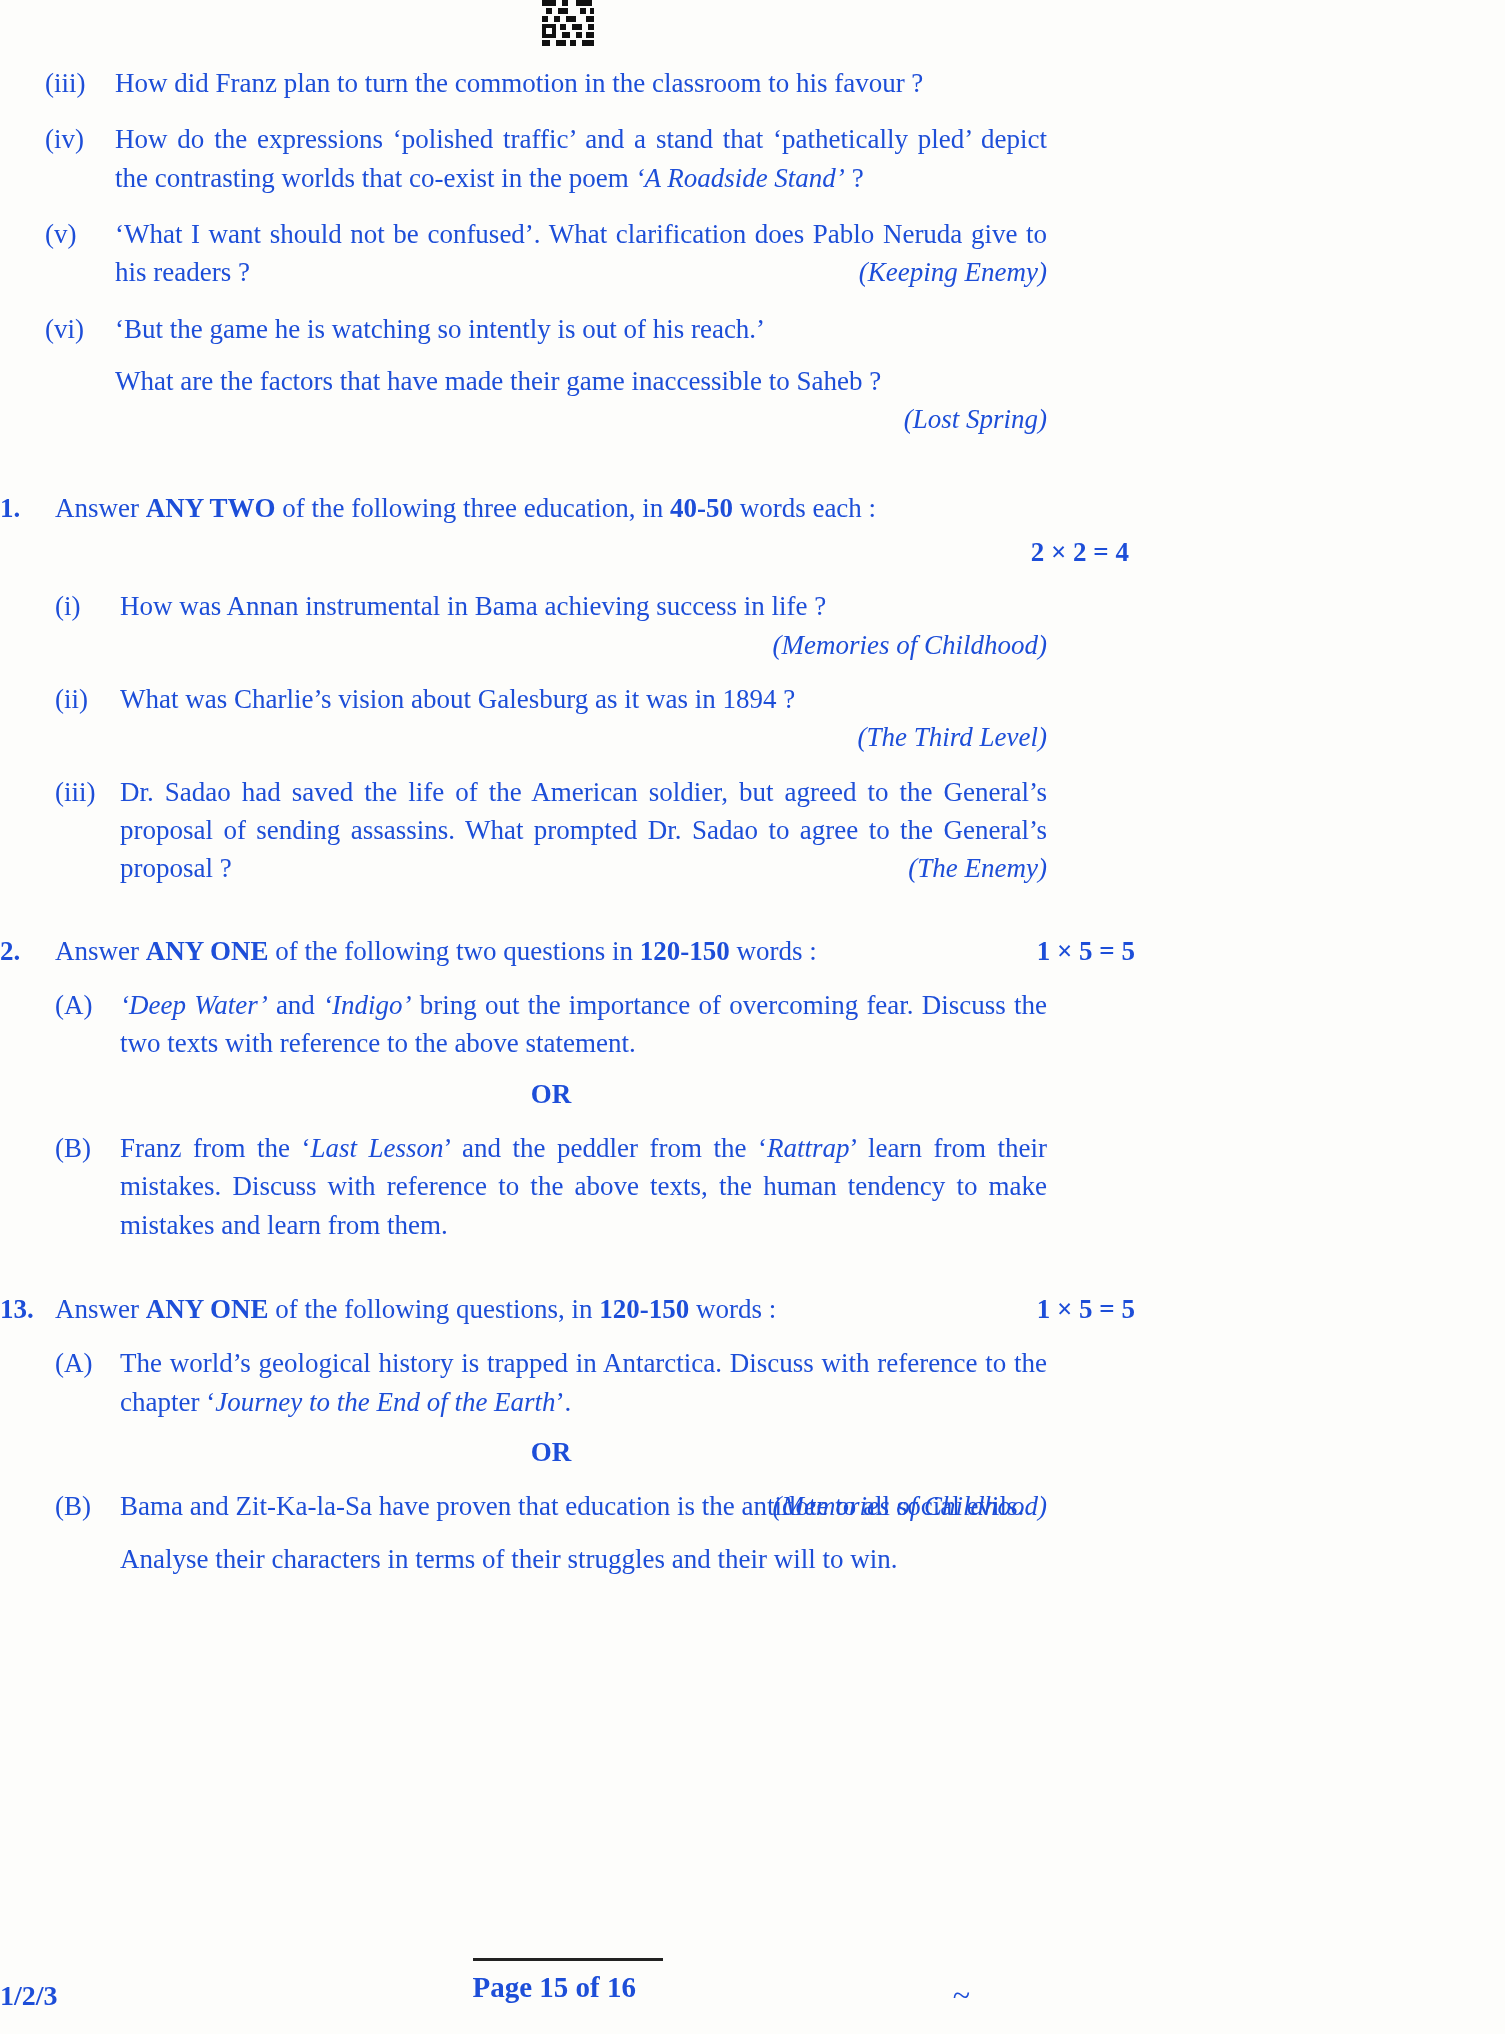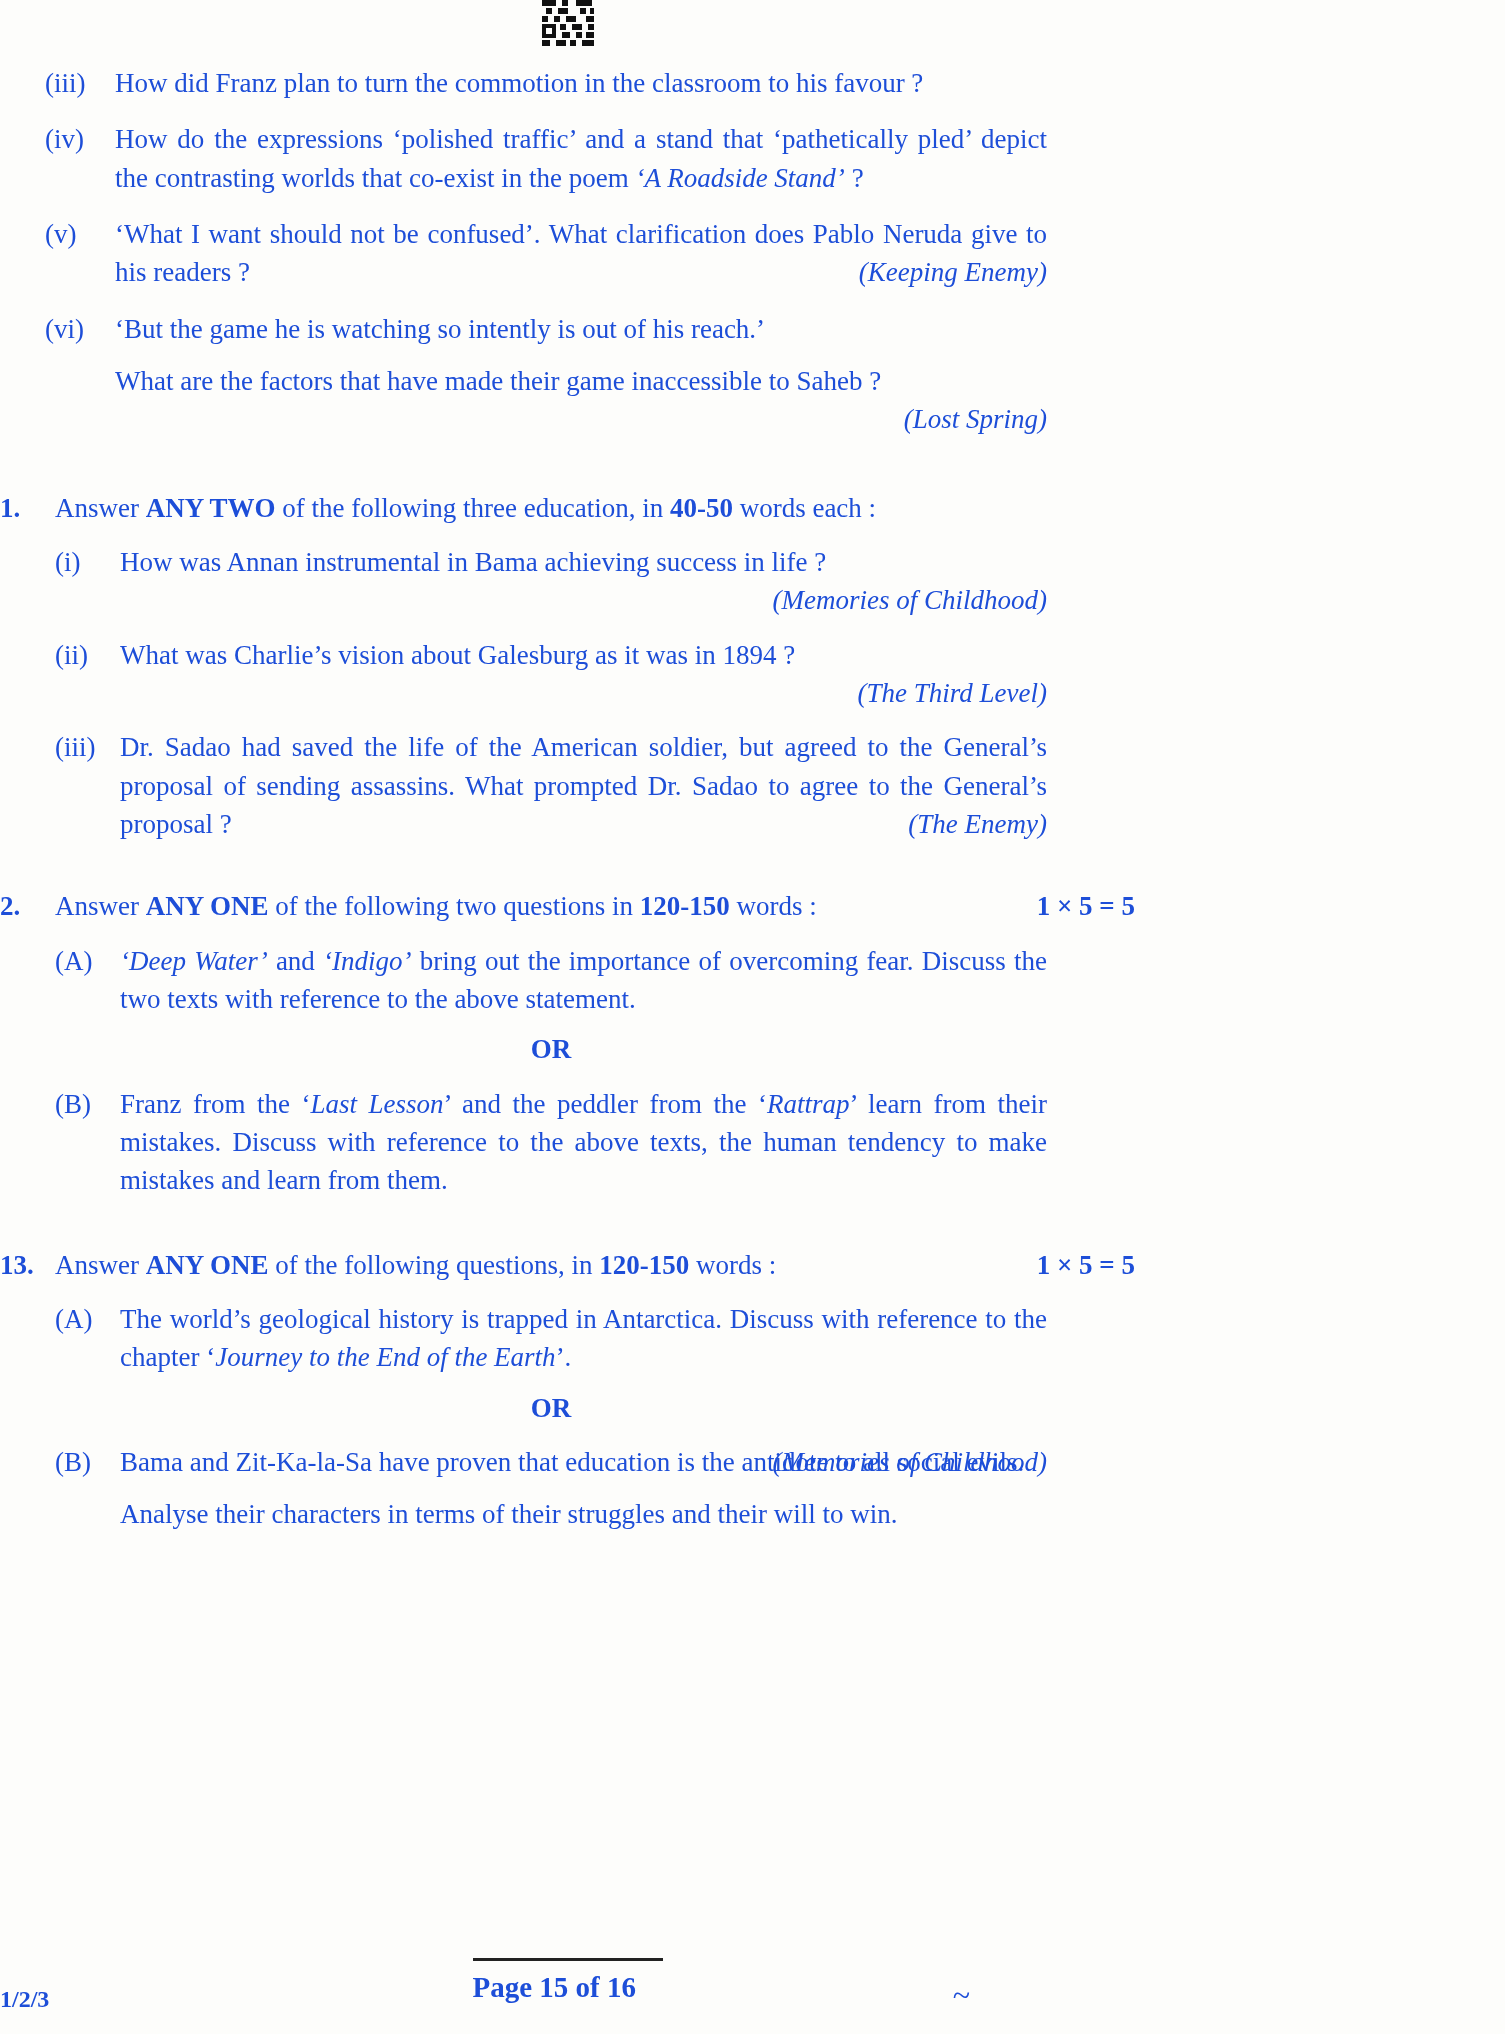--- a/index.html
+++ b/index.html
@@ -41,21 +41,21 @@
   .or { text-align:center; font-weight:700; margin:12px 88px 2px 0; }
   .p2 { margin-top:14px;font-family:Liberation Serif, serif; }
 
   .q11 { margin-top:50px; }
   .q12 { margin-top:44px; }
   .q13 { margin-top:46px; }
   .q12 .qbody > .qheader-flex, .q13 .qbody > .qheader-flex { margin-bottom:0; }
 
   
   .footer { position:absolute; bottom:14px; left:0; width:1135px; height:70px; }
-  .f-code { position:absolute; left:0; bottom:4px; font-weight:700; font-size:24px; }
+  .f-code { position:absolute; left:0; bottom:4px; font-weight:700; font-size:28px; }
   .f-center { position:absolute; left:50%; transform:translateX(-50%); bottom:12px; }
   .pg-rule { width:190px; border-top:3px solid #222; margin:0 auto 6px auto; }
   .f-page { font-weight:700; font-size:29px; }
   .f-tilde { position:absolute; right:165px; bottom:2px; font-size:32px; }
 </style>
 </head>
 <body>
 
 <div class="sheet">
   <div class="content">
@@ -125,20 +125,21 @@
           <div class="attr-line">(Lost Spring)</div>
         </div>
       </div>
 
     </div>
 
     <div class="q q11">
       <span class="qnum">1.</span>
       <div class="qbody">
         <div class="para"><span><span>Answer </span><span class="b">ANY TWO</span><span> of the following three education, in </span><span class="b">40-50</span><span> words each :</span></span></div>
+        <div class="marks-line">2 × 2 = 4</div>
 
         <div class="item">
           <span class="inum">(i)</span>
           <div class="ibody">
             <div class="para"><span><span>How was Annan instrumental in Bama achieving success in life ?</span></span></div>
             <div class="attr-line">(Memories of Childhood)</div>
           </div>
         </div>
 
         <div class="item">

